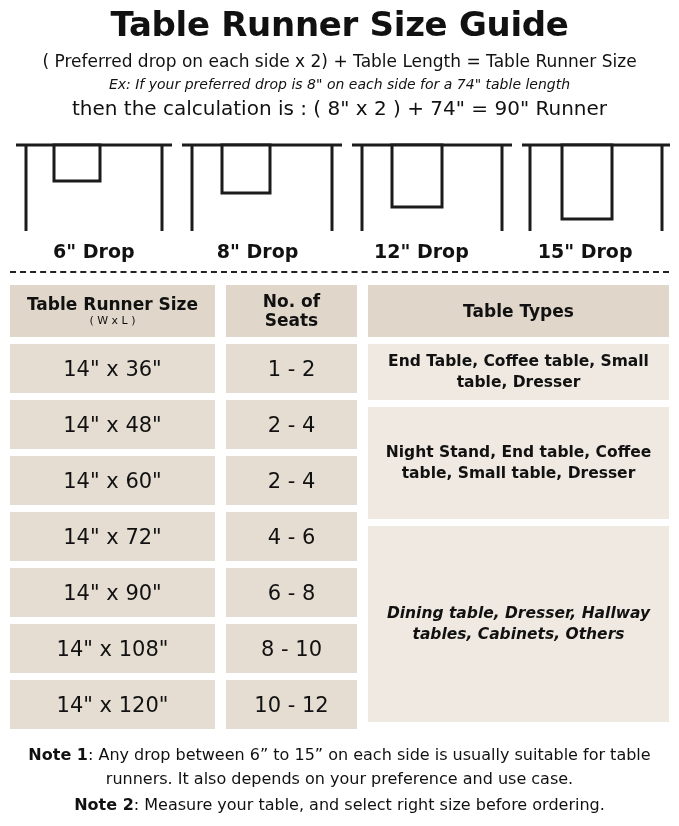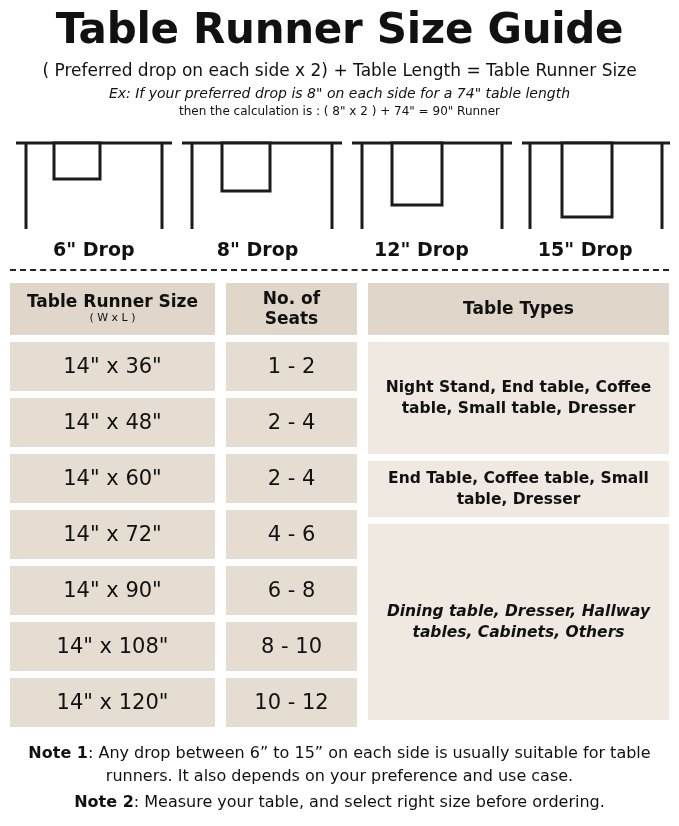--- a/index.html
+++ b/index.html
@@ -17,36 +17,36 @@
     position: relative;
   }
   .page {
     width: 679px;
     height: 826px;
     padding: 0 8px;
     position: relative;
   }
   .title {
     text-align: center;
-    font-size: 42px;
+    font-size: 34px;
     font-weight: 700;
     letter-spacing: -0.3px;
     margin: 6px 0 6px 0;
     line-height: 1.1;
   }
   .subline {
     text-align: center;
     font-size: 16.5px;
     line-height: 1.45;
     margin: 0;
     font-weight: 400;
   }
   .subline.s1 { font-size: 17px; }
   .subline.s2 { font-size: 14px; font-style: italic; }
-  .subline.s3 { font-size: 12px; }
+  .subline.s3 { font-size: 20px; }
 
   
   .diagram-wrap {
     margin-top: 10px;
     padding: 0 2px;
   }
   .diagram {
     display: block;
     width: 663px;
     height: 105px;
@@ -199,22 +199,22 @@
       <div class="cell row-seats">4 - 6</div>
       <div class="cell row-seats">6 - 8</div>
       <div class="cell row-seats">8 - 10</div>
       <div class="cell row-seats">10 - 12</div>
     </div>
 
     <div class="col col-types">
       <div class="cell head">
         <span>Table Types</span>
       </div>
+      <div class="cell light types-cell t2">End Table, Coffee table, Small table, Dresser</div>
       <div class="cell light types-cell t1">Night Stand, End table, Coffee table, Small table, Dresser</div>
-      <div class="cell light types-cell t2">End Table, Coffee table, Small table, Dresser</div>
       <div class="cell light types-cell t3">Dining table, Dresser, Hallway tables, Cabinets, Others</div>
     </div>
 
   </div>
 
   <div class="notes">
     <p>
       <b>Note 1</b><span>: Any drop between 6” to 15” on each side is usually suitable for table runners. It also depends on your preference and use case.</span>
     </p>
     <p>

